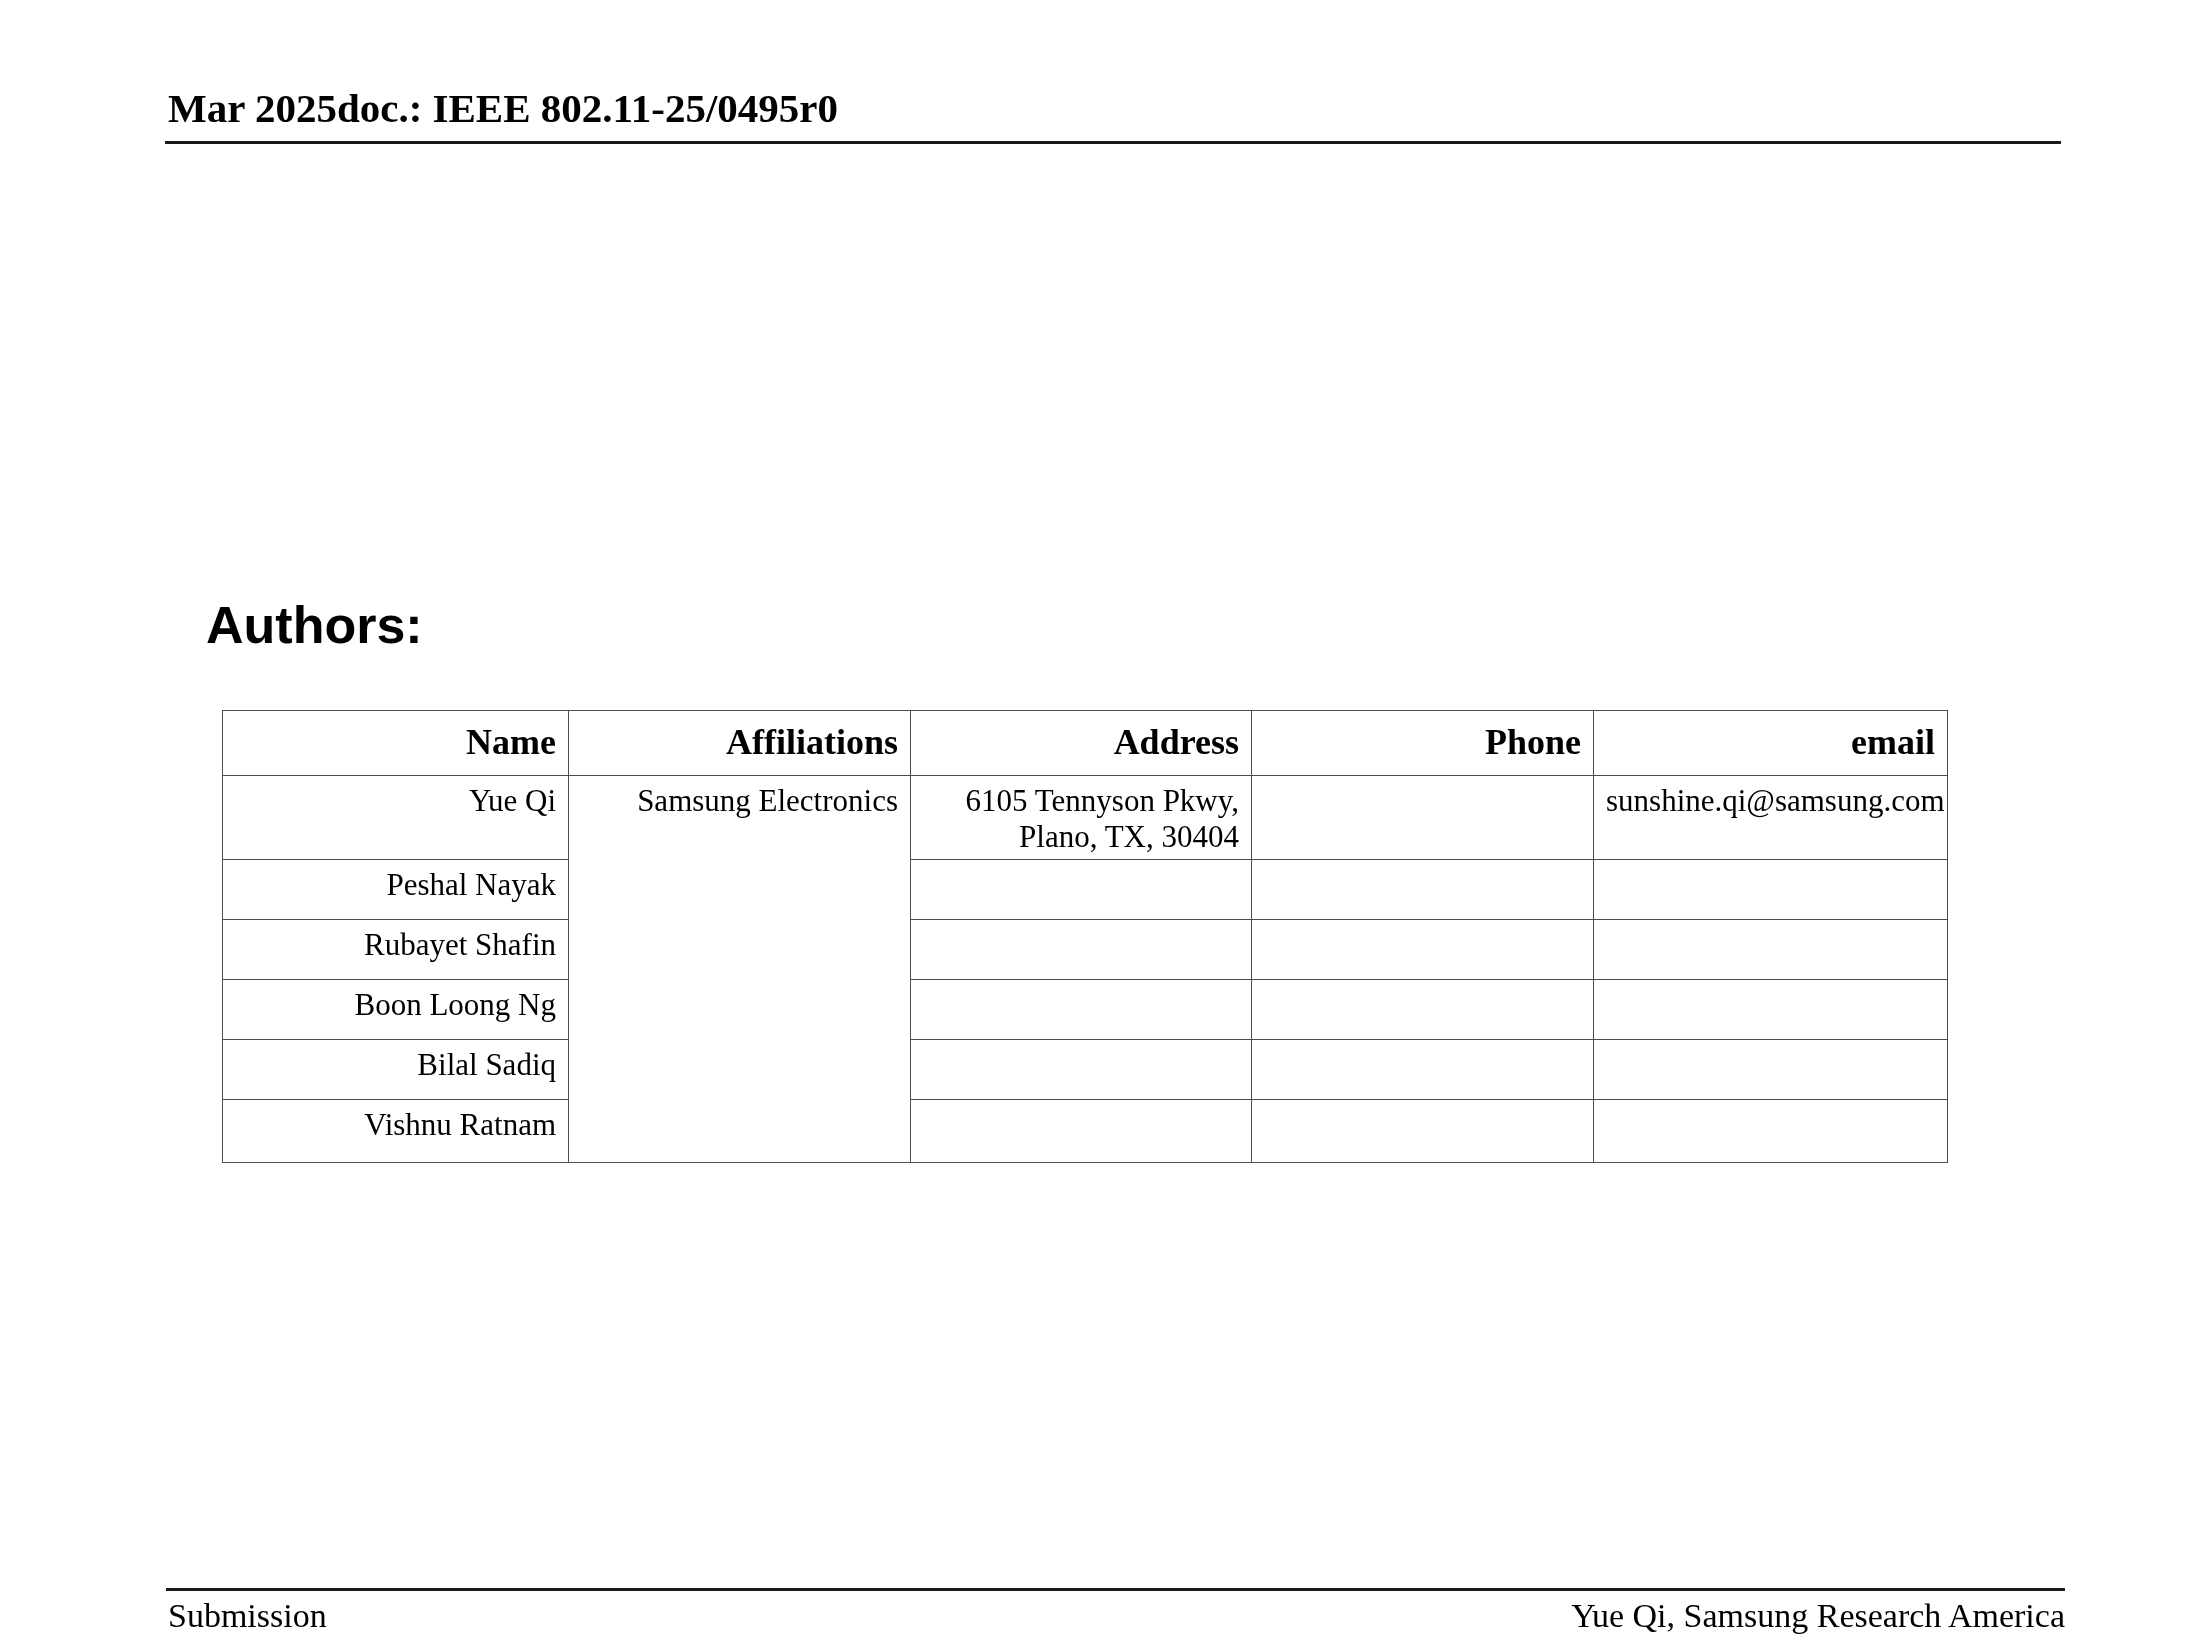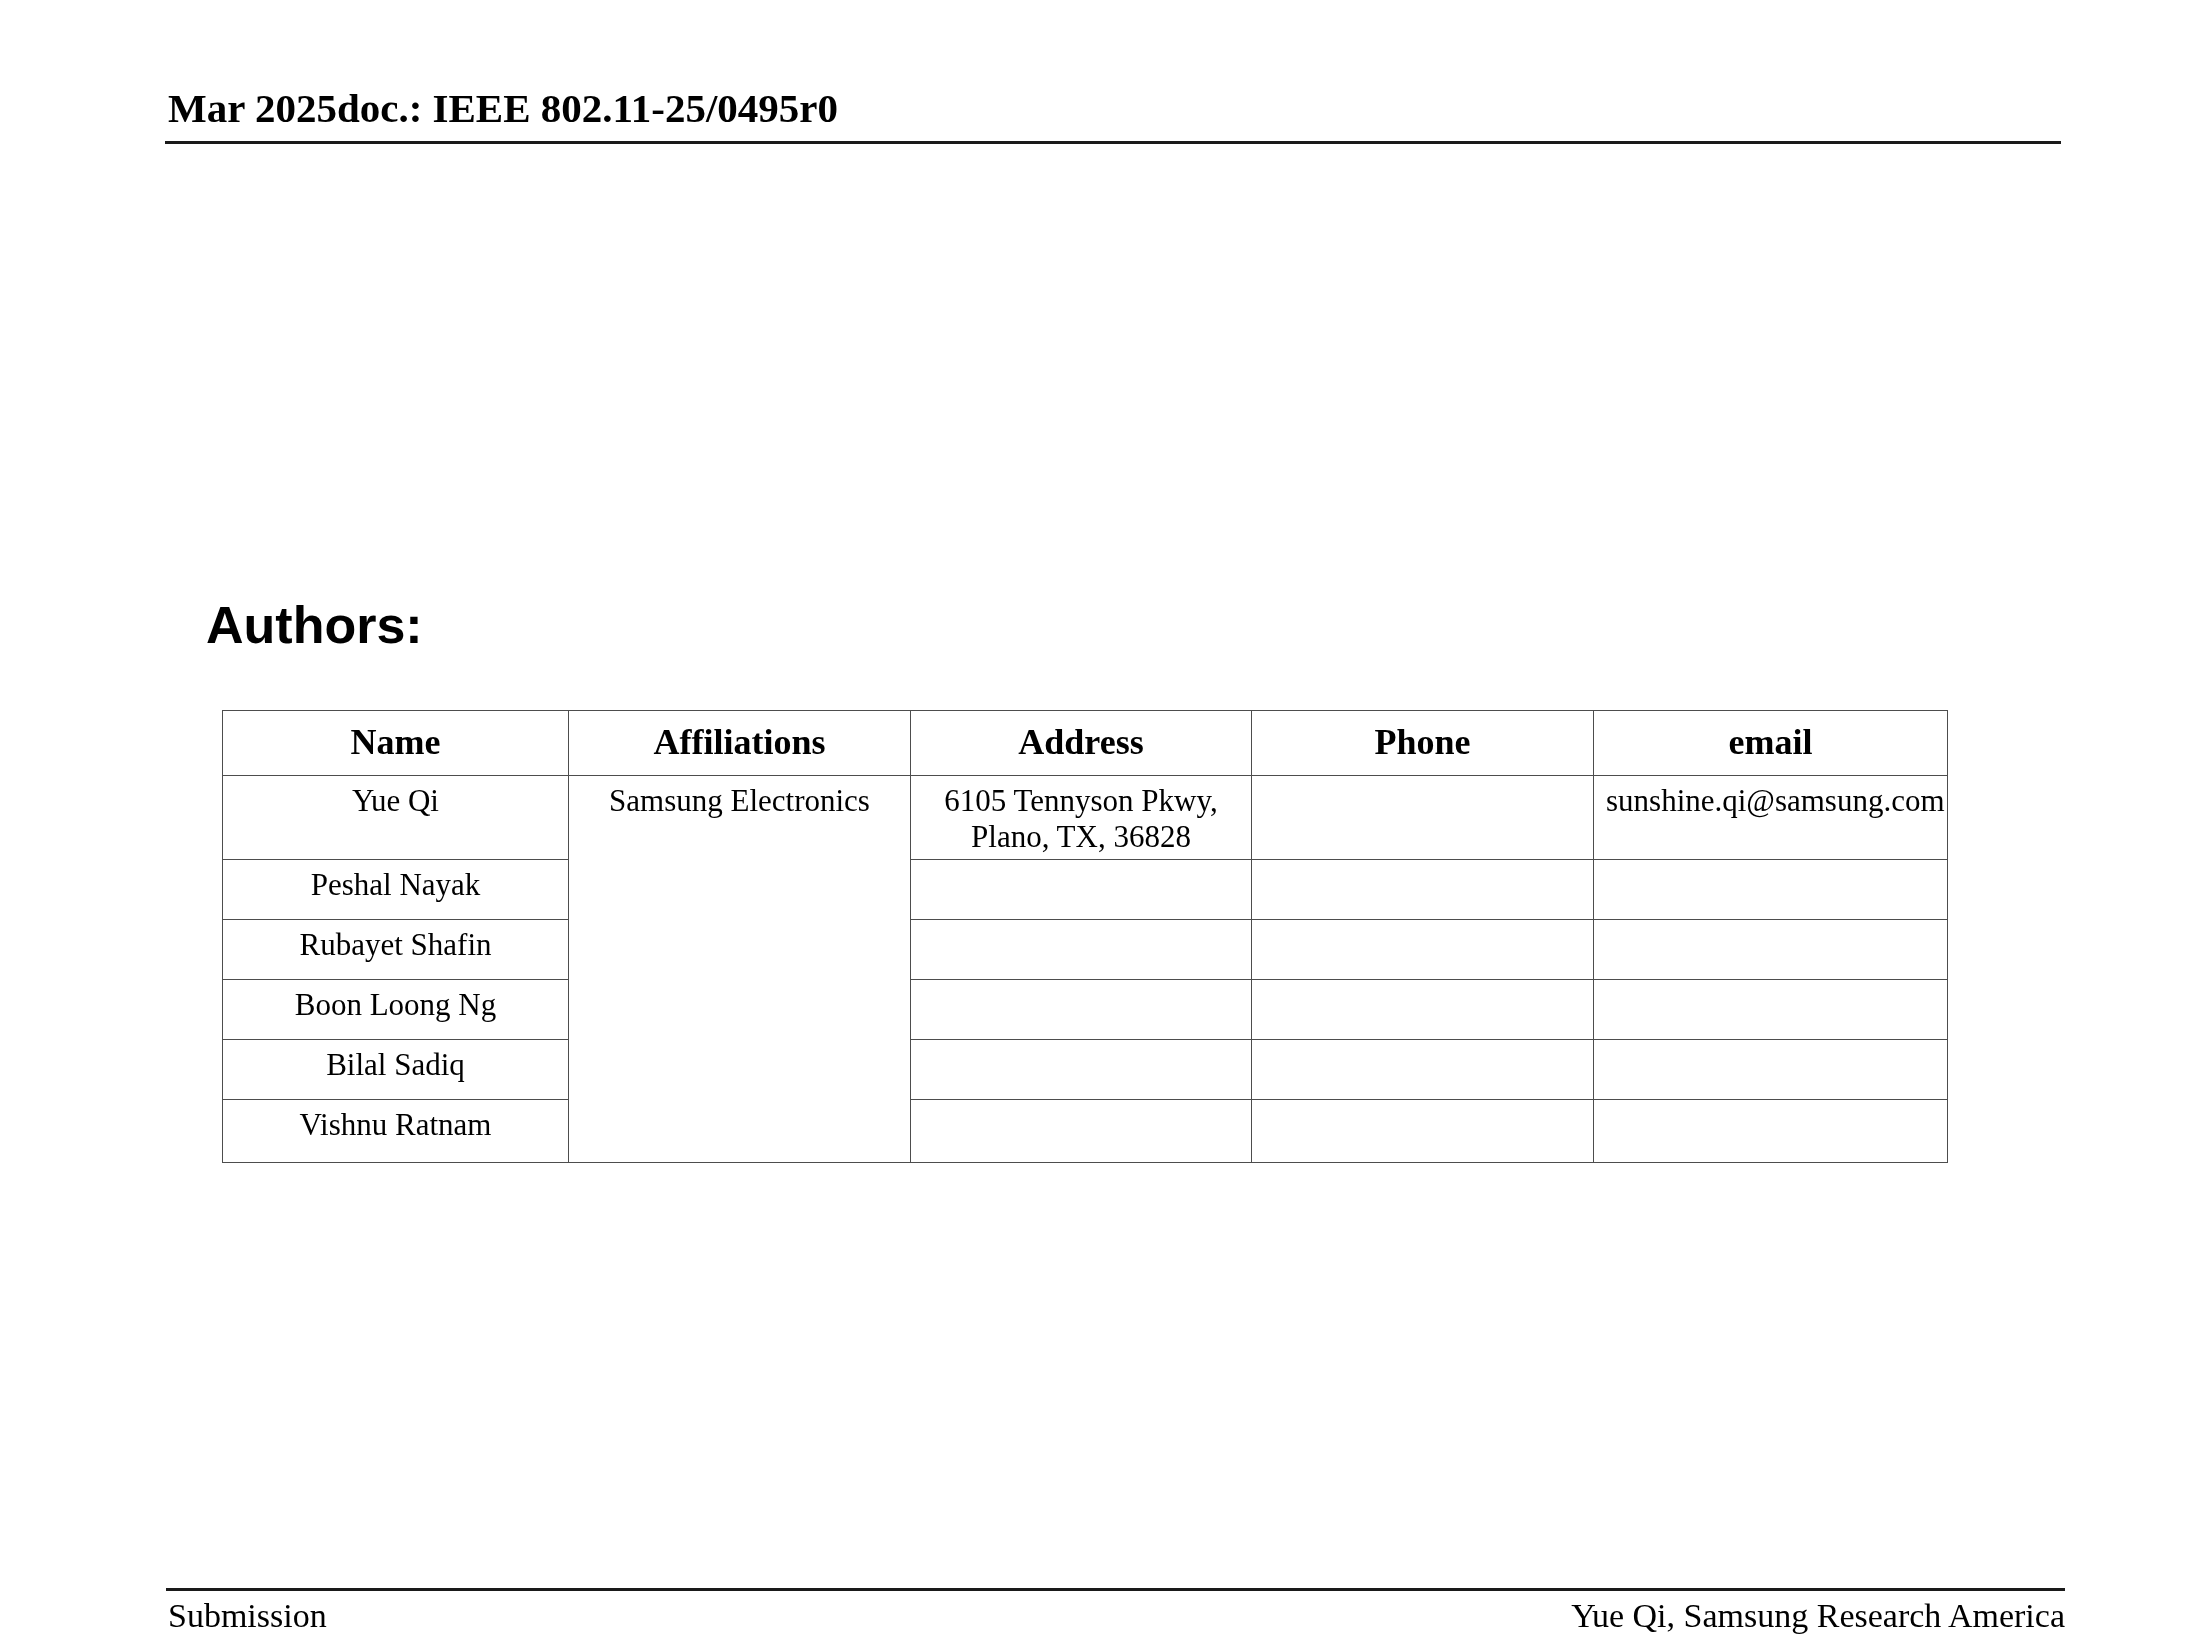--- a/index.html
+++ b/index.html
@@ -86,21 +86,21 @@
     left: 222px;
     top: 710px;
     width: 1726px;
     border-collapse: collapse;
     table-layout: fixed;
   }
   table.authors th,
   table.authors td {
     border: 1.7px solid #4d4d4d;
     vertical-align: top;
-    text-align: center;
+    text-align: right;
     padding: 6.9px 12px 3.4px 12px;
     font-family: "Liberation Serif", serif;
     overflow: hidden;
   }
   table.authors th {
     font-size: 36px;
     font-weight: bold;
     height: 65px;
     padding-top: 10.3px;
   }
@@ -163,21 +163,21 @@
         <th>Affiliations</th>
         <th>Address</th>
         <th>Phone</th>
         <th>email</th>
       </tr>
     </thead>
     <tbody>
       <tr class="row-first">
         <td>Yue Qi</td>
         <td rowspan="6">Samsung Electronics</td>
-        <td>6105 Tennyson Pkwy, Plano, TX, 36828</td>
+        <td>6105 Tennyson Pkwy, Plano, TX, 30404</td>
         <td></td>
         <td class="email-cell">sunshine.qi@samsung.com</td>
       </tr>
       <tr class="row-mid">
         <td>Peshal Nayak</td>
         <td></td>
         <td></td>
         <td class="email-cell"></td>
       </tr>
       <tr class="row-mid">

